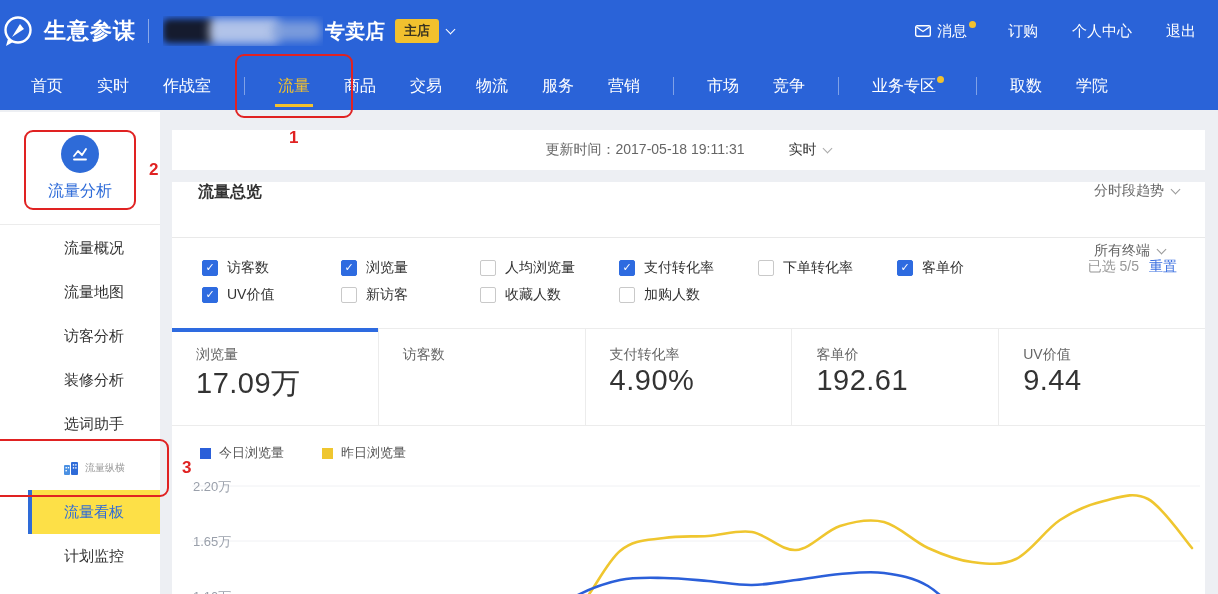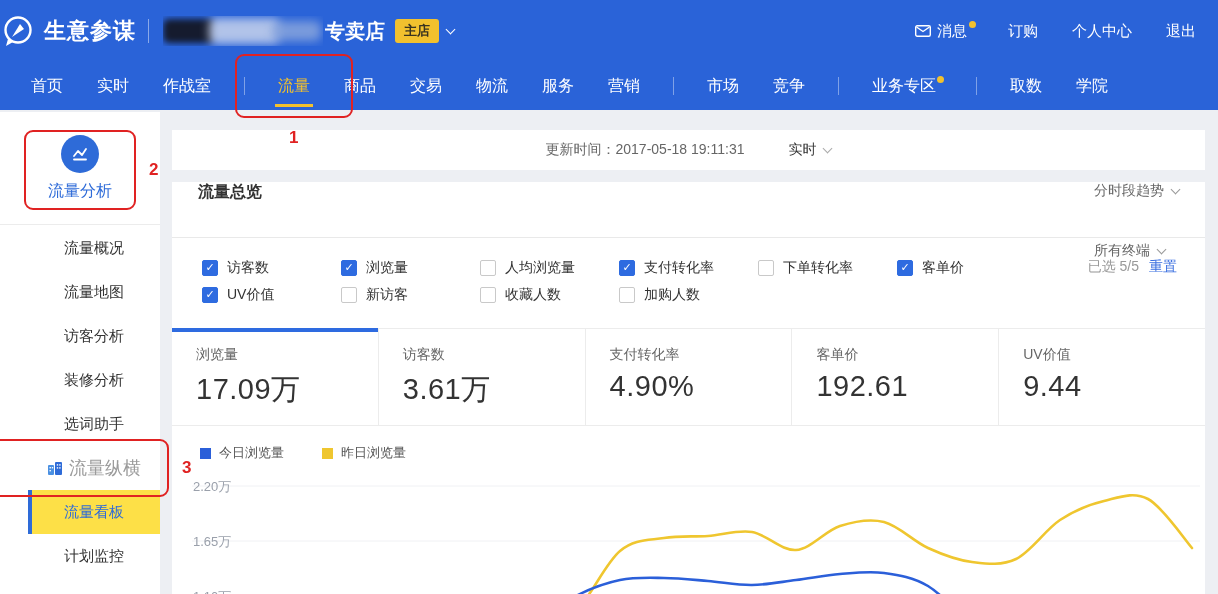--- a/index.html
+++ b/index.html
@@ -34,21 +34,21 @@
 
   
   .page-body { display:flex; height:calc(594px - 110px); margin-top:2px; }
   .sidebar { width:160px; background:#fff; flex:none; }
   .side-section { display:flex; flex-direction:column; align-items:center; padding:20px 0 16px; border-bottom:1px solid #ECECEC; }
   .side-tile { display:flex; flex-direction:column; align-items:center; padding:3px 16px 6px; }
   .side-icon { width:38px; height:38px; border-radius:50%; background:#2E6BD8; display:flex; align-items:center; justify-content:center; }
   .side-title { color:#2E6BD8; font-size:16px; margin-top:8px; }
   .side-menu { padding-top:1px; }
   .side-item { height:44px; display:flex; align-items:center; justify-content:center; font-size:15px; color:#333; cursor:pointer; position:relative; gap:6px;margin-left:28px; }
-  .side-item.muted { color:#9B9B9B; font-size:18px;text-align:center; }
+  .side-item.muted { color:#9B9B9B; font-size:10px;text-align:center; }
   .side-item.active { background:#fde047; color:#2E6BD8; }
   .side-item.active::before { content:""; position:absolute; left:0; top:0; bottom:0; width:4px; background:#2E6BD8; }
 
   .main { flex:1; padding:18px 13px 0 12px; }
   .update-bar { background:#fff; height:40px; display:flex; align-items:center; justify-content:center; gap:44px; font-size:14px; color:#666; }
   .update-mode { color:#333; display:flex; align-items:center; }
   .update-mode .chev { color:#aaa; }
 
   .panel { background:#fff; margin-top:12px; height:460px; position:relative; }
   .panel-header { height:56px; display:flex; align-items:flex-start; padding:0 26px; border-bottom:1px solid #E9E9E9; }
@@ -64,21 +64,21 @@
   .cbx.on { background:#2E6BE0; color:#fff; border:1px solid #2E6BE0; }
   .cbx.off { background:#fff; border:1px solid #C9C9C9; color:transparent; }
   .filter-summary { position:absolute; right:28px; top:20px; font-size:14px; color:#999; display:flex; gap:10px; }
   .reset-link { color:#3A6FE0; cursor:pointer; }
 
   .cards { display:flex; margin-top:14px; border-top:1px solid #ECECEC; border-bottom:1px solid #ECECEC; height:98px; }
   .card { flex:1; border-right:1px solid #ECECEC; padding:17px 0 0 24px; position:relative; cursor:pointer; }
   .card:last-child { border-right:none; }
   .card.selected::before { content:""; position:absolute; top:-1px; left:0; right:0; height:4px; background:#2E6BE0; }
   .card-label { font-size:14px; color:#666; }
-  .card-value { font-size:29px; color:#333; margin-top:6px; letter-spacing:.5px; }
+  .card-value { font-size:29px; color:#333; margin-top:0; letter-spacing:.5px; }
 
   .chart-legend { display:flex; gap:38px; padding:18px 0 0 28px; }
   .legend-item { display:flex; align-items:center; gap:8px; font-size:13px; color:#555; }
   .legend-swatch { width:11px; height:11px; }
 
   .chart-area { position:relative; height:180px; margin-top:8px; }
   .ytick { position:absolute; left:21px; font-size:13px; color:#9aa0ab; transform:translateY(-8px); }
   .chart-svg { position:absolute; left:0; top:0; }
 
   
@@ -275,21 +275,20 @@
           </div>
         </div>
 
       <div class="cards">
           <div class="card selected">
             <div class="card-label">浏览量</div>
             <div class="card-value">17.09万</div>
           </div>
           <div class="card">
             <div class="card-label">访客数</div>
-            <div class="card-value">3.61万</div>
           </div>
           <div class="card">
             <div class="card-label">支付转化率</div>
             <div class="card-value">4.90%</div>
           </div>
           <div class="card">
             <div class="card-label">客单价</div>
             <div class="card-value">192.61</div>
           </div>
           <div class="card">

